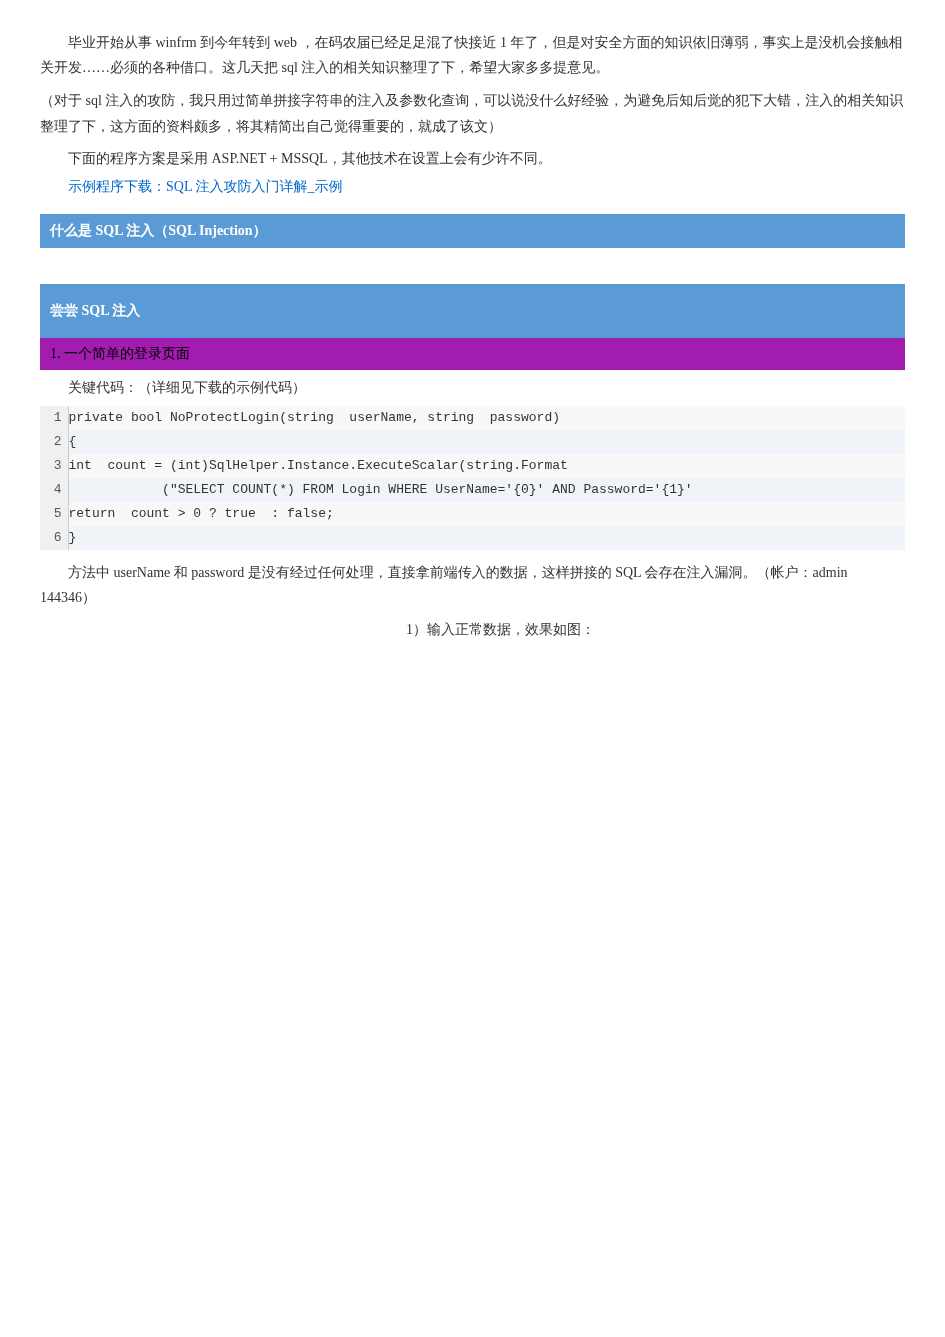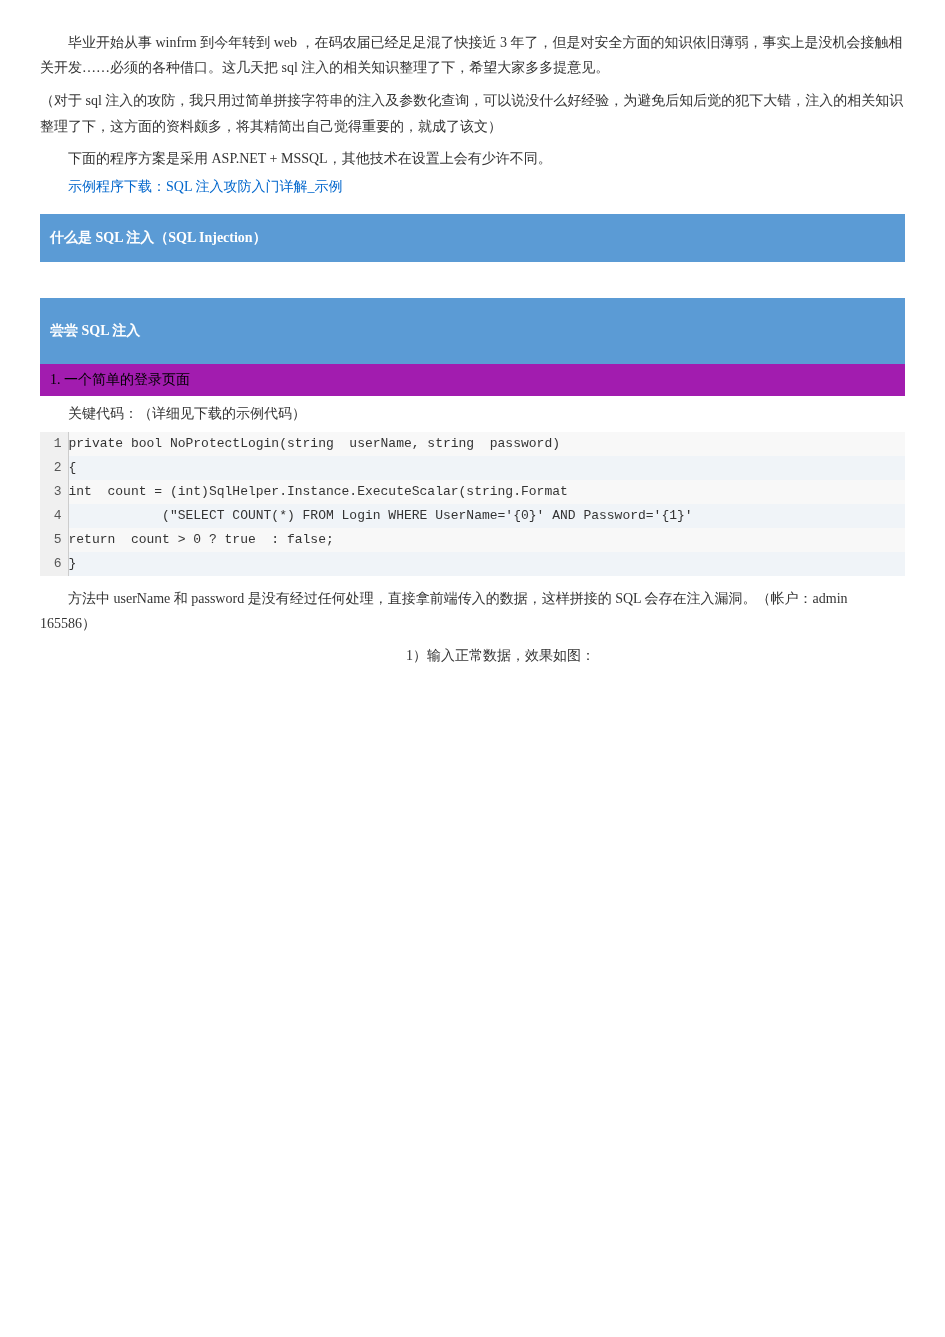--- a/index.html
+++ b/index.html
@@ -31,41 +31,41 @@
     .download-link {
       color: #0066cc;
       text-decoration: none;
       text-indent: 2em;
       display: block;
       margin-bottom: 16px;
     }
     .section-header {
       background-color: #5b9bd5;
       color: #ffffff;
-      padding: 12px 10px;
+      padding: 5px 10px;
       font-size: 14px;
       font-weight: bold;
       margin-bottom: 10px;
     }
     .section-content {
       text-indent: 2em;
       margin-bottom: 10px;
       line-height: 1.8;
     }
     .underline-text {
       text-decoration: underline;
       color: #cc0000;
     }
     .section-gap {
       margin-bottom: 20px;
     }
     .try-header {
       background-color: #5b9bd5;
       color: #ffffff;
-      padding: 21px 10px;
+      padding: 15px 10px;
       font-size: 14px;
       font-weight: bold;
     }
     .subheader {
       background-color: #a21caf;
       color: #000000;
       padding: 4px 10px;
       font-size: 14px;
       font-weight: normal;
     }
@@ -117,21 +117,21 @@
       text-align: center;
     }
     .separator {
       height: 16px;
     }
   </style>
 </head>
 <body>
 
 <div>
-  <p class="intro-text">毕业开始从事 winfrm 到今年转到  web  ，在码农届已经足足混了快接近 3 年了，但是对安全方面的知识依旧薄弱，事实上是没机会接触相关开发……必须的各种借口。这几天把 sql 注入的相关知识整理了下，希望大家多多提意见。</p>
+  <p class="intro-text">毕业开始从事 winfrm 到今年转到  web  ，在码农届已经足足混了快接近 1 年了，但是对安全方面的知识依旧薄弱，事实上是没机会接触相关开发……必须的各种借口。这几天把 sql 注入的相关知识整理了下，希望大家多多提意见。</p>
   <p class="note-text">（对于 sql 注入的攻防，我只用过简单拼接字符串的注入及参数化查询，可以说没什么好经验，为避免后知后觉的犯下大错，注入的相关知识整理了下，这方面的资料颇多，将其精简出自己觉得重要的，就成了该文）</p>
   <p class="program-note">下面的程序方案是采用  ASP.NET + MSSQL，其他技术在设置上会有少许不同。</p>
   <a class="download-link" href="#">示例程序下载：SQL 注入攻防入门详解_示例</a>
 </div>
 
 <div class="section-gap">
   <div class="section-header">什么是 SQL 注入（SQL Injection）</div>
 </div>
 
 <div class="separator"></div>
@@ -163,15 +163,15 @@
           <td class="line-num">5</td>
           <td class="code-content">return  count &gt; 0 ? true  : false;</td>
         </tr>
         <tr>
           <td class="line-num">6</td>
           <td class="code-content">}</td>
         </tr>
       </tbody>
   </table>
 
-  <p class="method-desc">方法中 userName 和  password  是没有经过任何处理，直接拿前端传入的数据，这样拼接的 SQL 会存在注入漏洞。（帐户：admin     165586）</p>
+  <p class="method-desc">方法中 userName 和  password  是没有经过任何处理，直接拿前端传入的数据，这样拼接的 SQL 会存在注入漏洞。（帐户：admin     144346）</p>
   <p class="input-note">1）输入正常数据，效果如图：</p>
 </div>
 
 </body></html>

